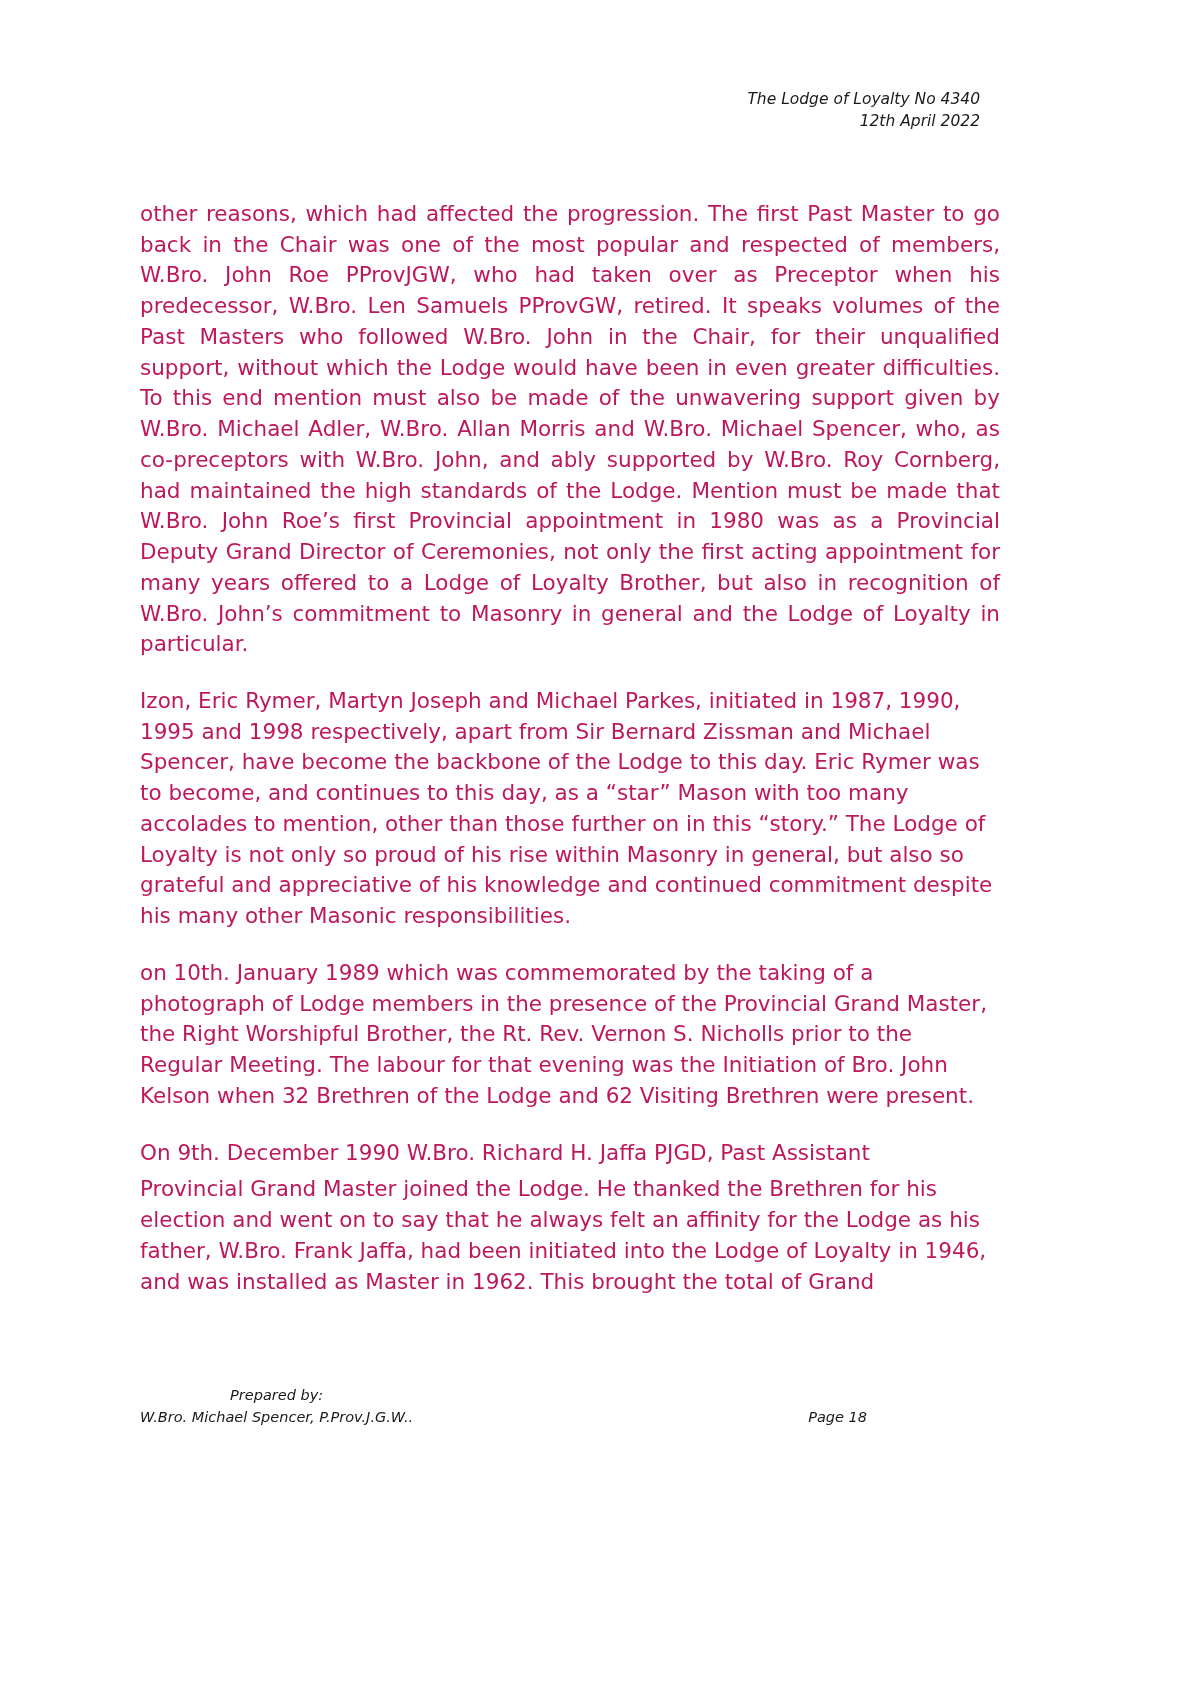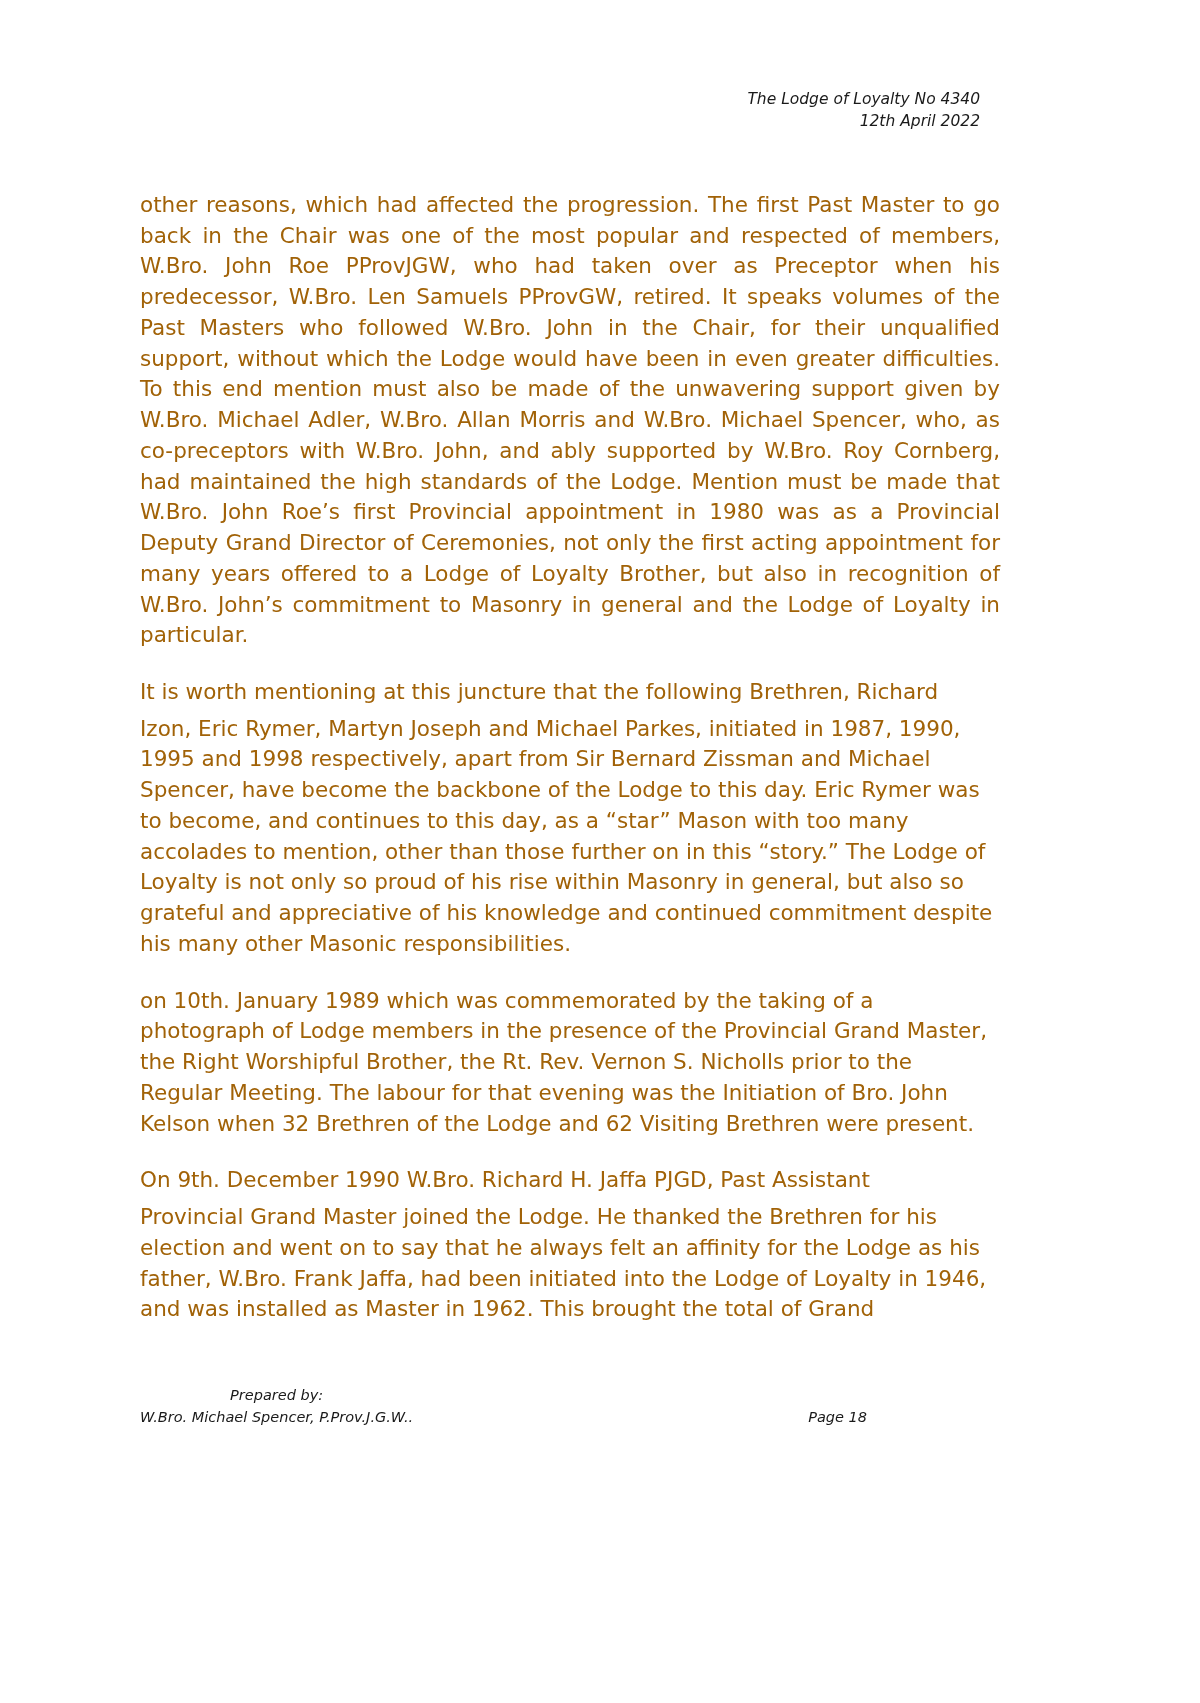--- a/index.html
+++ b/index.html
@@ -32,24 +32,24 @@
   .header div {
     white-space: nowrap;
   }
   .content {
     position: absolute;
     left: 140px;
     top: 182px;
     width: 860px;
   }
   p {
-    margin: 8px 0 26px 0;
+    margin: 17px 0 26px 0;
     font-size: 21.5px;
     line-height: 1.43;
-    color: #a16207;
+    color: #be185d;
   }
   p.justified {
     text-align: justify;
     text-align-last: left;
   }
   p.block2 {
     margin-bottom: 6px;
   }
   p.cont {
     margin-top: 0;
@@ -83,21 +83,20 @@
 
   <div class="header">
     <div>The Lodge of Loyalty No 4340</div>
     <div>12th April 2022</div>
   </div>
 
   <div class="content">
 
     <p class="justified">other reasons, which had affected the progression. The first Past Master to go back in the Chair was one of the most popular and respected of members, W.Bro. John Roe PProvJGW, who had taken over as Preceptor when his predecessor, W.Bro. Len Samuels PProvGW, retired. It speaks volumes of the Past Masters who followed W.Bro. John in the Chair, for their unqualified support, without which the Lodge would have been in even greater difficulties. To this end mention must also be made of the unwavering support given by W.Bro. Michael Adler, W.Bro. Allan Morris and W.Bro. Michael Spencer, who, as co-preceptors with W.Bro. John, and ably supported by W.Bro. Roy Cornberg, had maintained the high standards of the Lodge. Mention must be made that W.Bro. John Roe’s first Provincial appointment in 1980 was as a Provincial Deputy Grand Director of Ceremonies, not only the first acting appointment for many years offered to a Lodge of Loyalty Brother, but also in recognition of W.Bro. John’s commitment to Masonry in general and the Lodge of Loyalty in particular.</p>
 
-    <p class="block2">It is worth mentioning at this juncture that the following Brethren, Richard</p>
     <p class="cont">Izon, Eric Rymer, Martyn Joseph and Michael Parkes, initiated in 1987, 1990, 1995 and 1998 respectively, apart from Sir Bernard Zissman and Michael Spencer, have become the backbone of the Lodge to this day. Eric Rymer was to become, and continues to this day, as a “star” Mason with too many accolades to mention, other than those further on in this “story.” The Lodge of Loyalty is not only so proud of his rise within Masonry in general, but also so grateful and appreciative of his knowledge and continued commitment despite his many other Masonic responsibilities.</p>
 
     <p class="cont">on 10th. January 1989 which was commemorated by the taking of a photograph of Lodge members in the presence of the Provincial Grand Master, the Right Worshipful Brother, the Rt. Rev. Vernon S. Nicholls prior to the Regular Meeting. The labour for that evening was the Initiation of Bro. John Kelson when 32 Brethren of the Lodge and 62 Visiting Brethren were present.</p>
 
     <p class="block2">On 9th. December 1990 W.Bro. Richard H. Jaffa PJGD, Past Assistant</p>
     <p class="cont">Provincial Grand Master joined the Lodge. He thanked the Brethren for his election and went on to say that he always felt an affinity for the Lodge as his father, W.Bro. Frank Jaffa, had been initiated into the Lodge of Loyalty in 1946, and was installed as Master in 1962. This brought the total of Grand</p>
 
   </div>
 
   <div class="footer">

